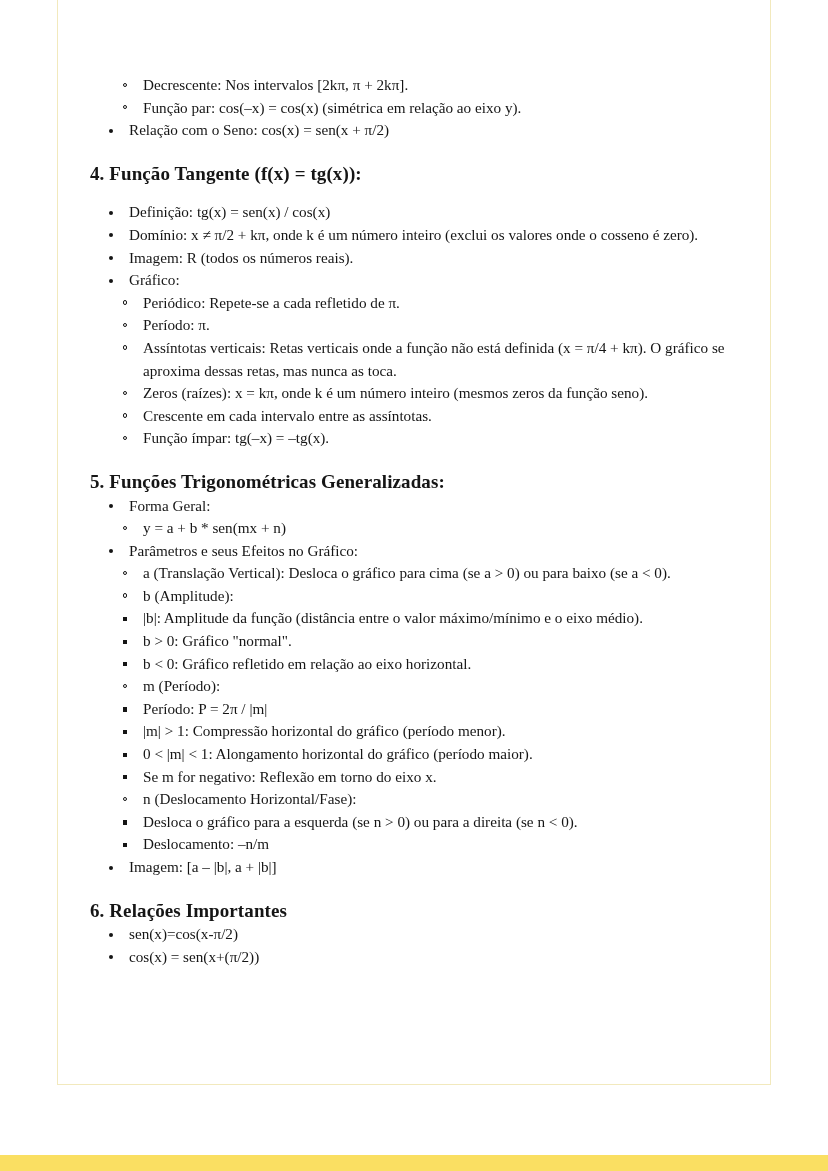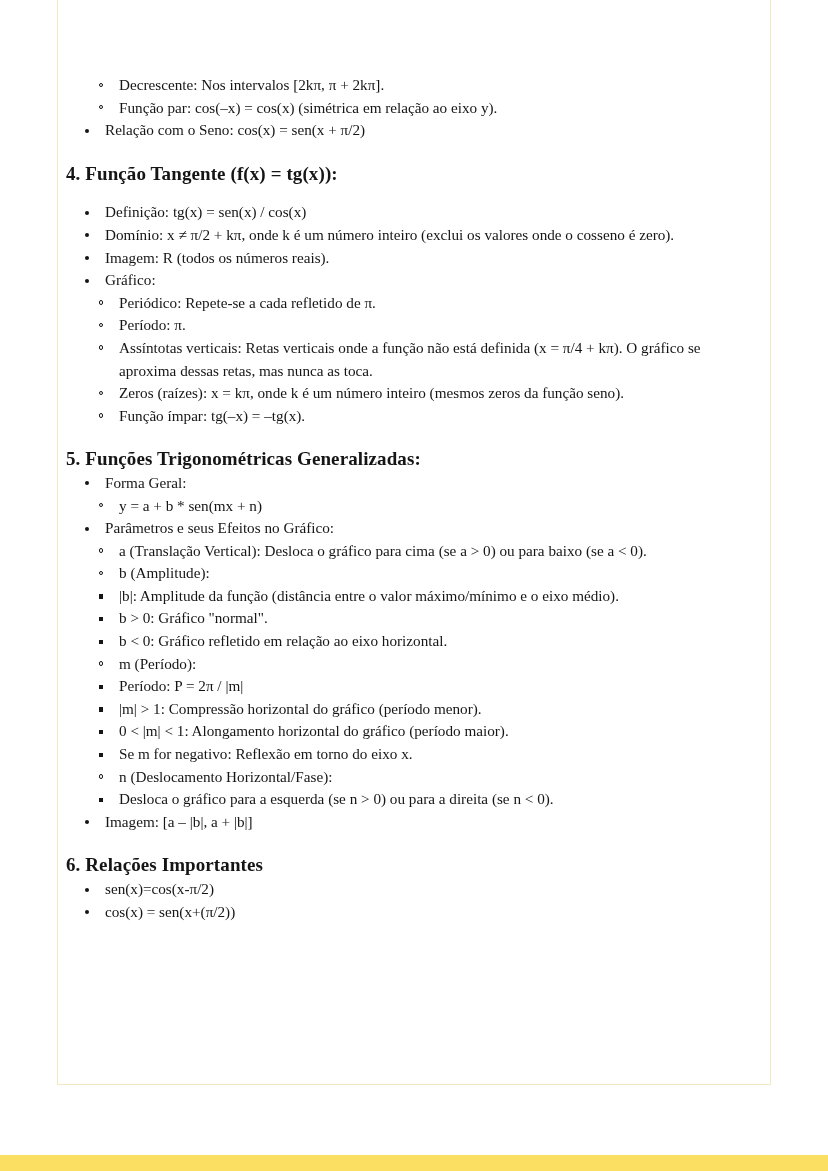--- a/index.html
+++ b/index.html
@@ -37,21 +37,21 @@
     left: 0;
     top: 1155px;
     width: 828px;
     height: 16px;
     background: #fadf62;
   }
 
   
   #content {
     position: absolute;
-    left: 66px;
+    left: 90px;
     top: 74px;
     width: 660px;
     font-size: 15.2px;
     line-height: 22.6px;
   }
 
   
   .heading {
     font-weight: bold;
     font-size: 19px;
@@ -164,20 +164,23 @@
     <li>
       <span>Período: π.</span>
     </li>
     <li>
       <span>Assíntotas verticais: Retas verticais onde a função não está definida (x = π/4 + kπ). O gráfico se aproxima dessas retas, mas nunca as toca.</span>
     </li>
     <li>
       <span>Zeros (raízes): x = kπ, onde k é um número inteiro (mesmos zeros da função seno).</span>
     </li>
     <li>
+      <span>Crescente em cada intervalo entre as assíntotas.</span>
+    </li>
+    <li>
       <span>Função ímpar: tg(–x) = –tg(x).</span>
     </li>
   </ul>
 
   <p class="heading gap-before tight-after">5. Funções Trigonométricas Generalizadas:</p>
 
   <ul class="lvl1">
     <li>
       <span>Forma Geral:</span>
     </li>
@@ -232,20 +235,23 @@
   </ul>
   <ul class="lvl2">
     <li>
       <span>n (Deslocamento Horizontal/Fase):</span>
     </li>
   </ul>
   <ul class="lvl3">
     <li>
       <span>Desloca o gráfico para a esquerda (se n &gt; 0) ou para a direita (se n &lt; 0).</span>
     </li>
+    <li>
+      <span>Deslocamento: –n/m</span>
+    </li>
   </ul>
   <ul class="lvl1">
     <li>
       <span>Imagem: [a – |b|, a + |b|]</span>
     </li>
   </ul>
 
   <p class="heading gap-before tight-after">6. Relações Importantes</p>
 
   <ul class="lvl1">

